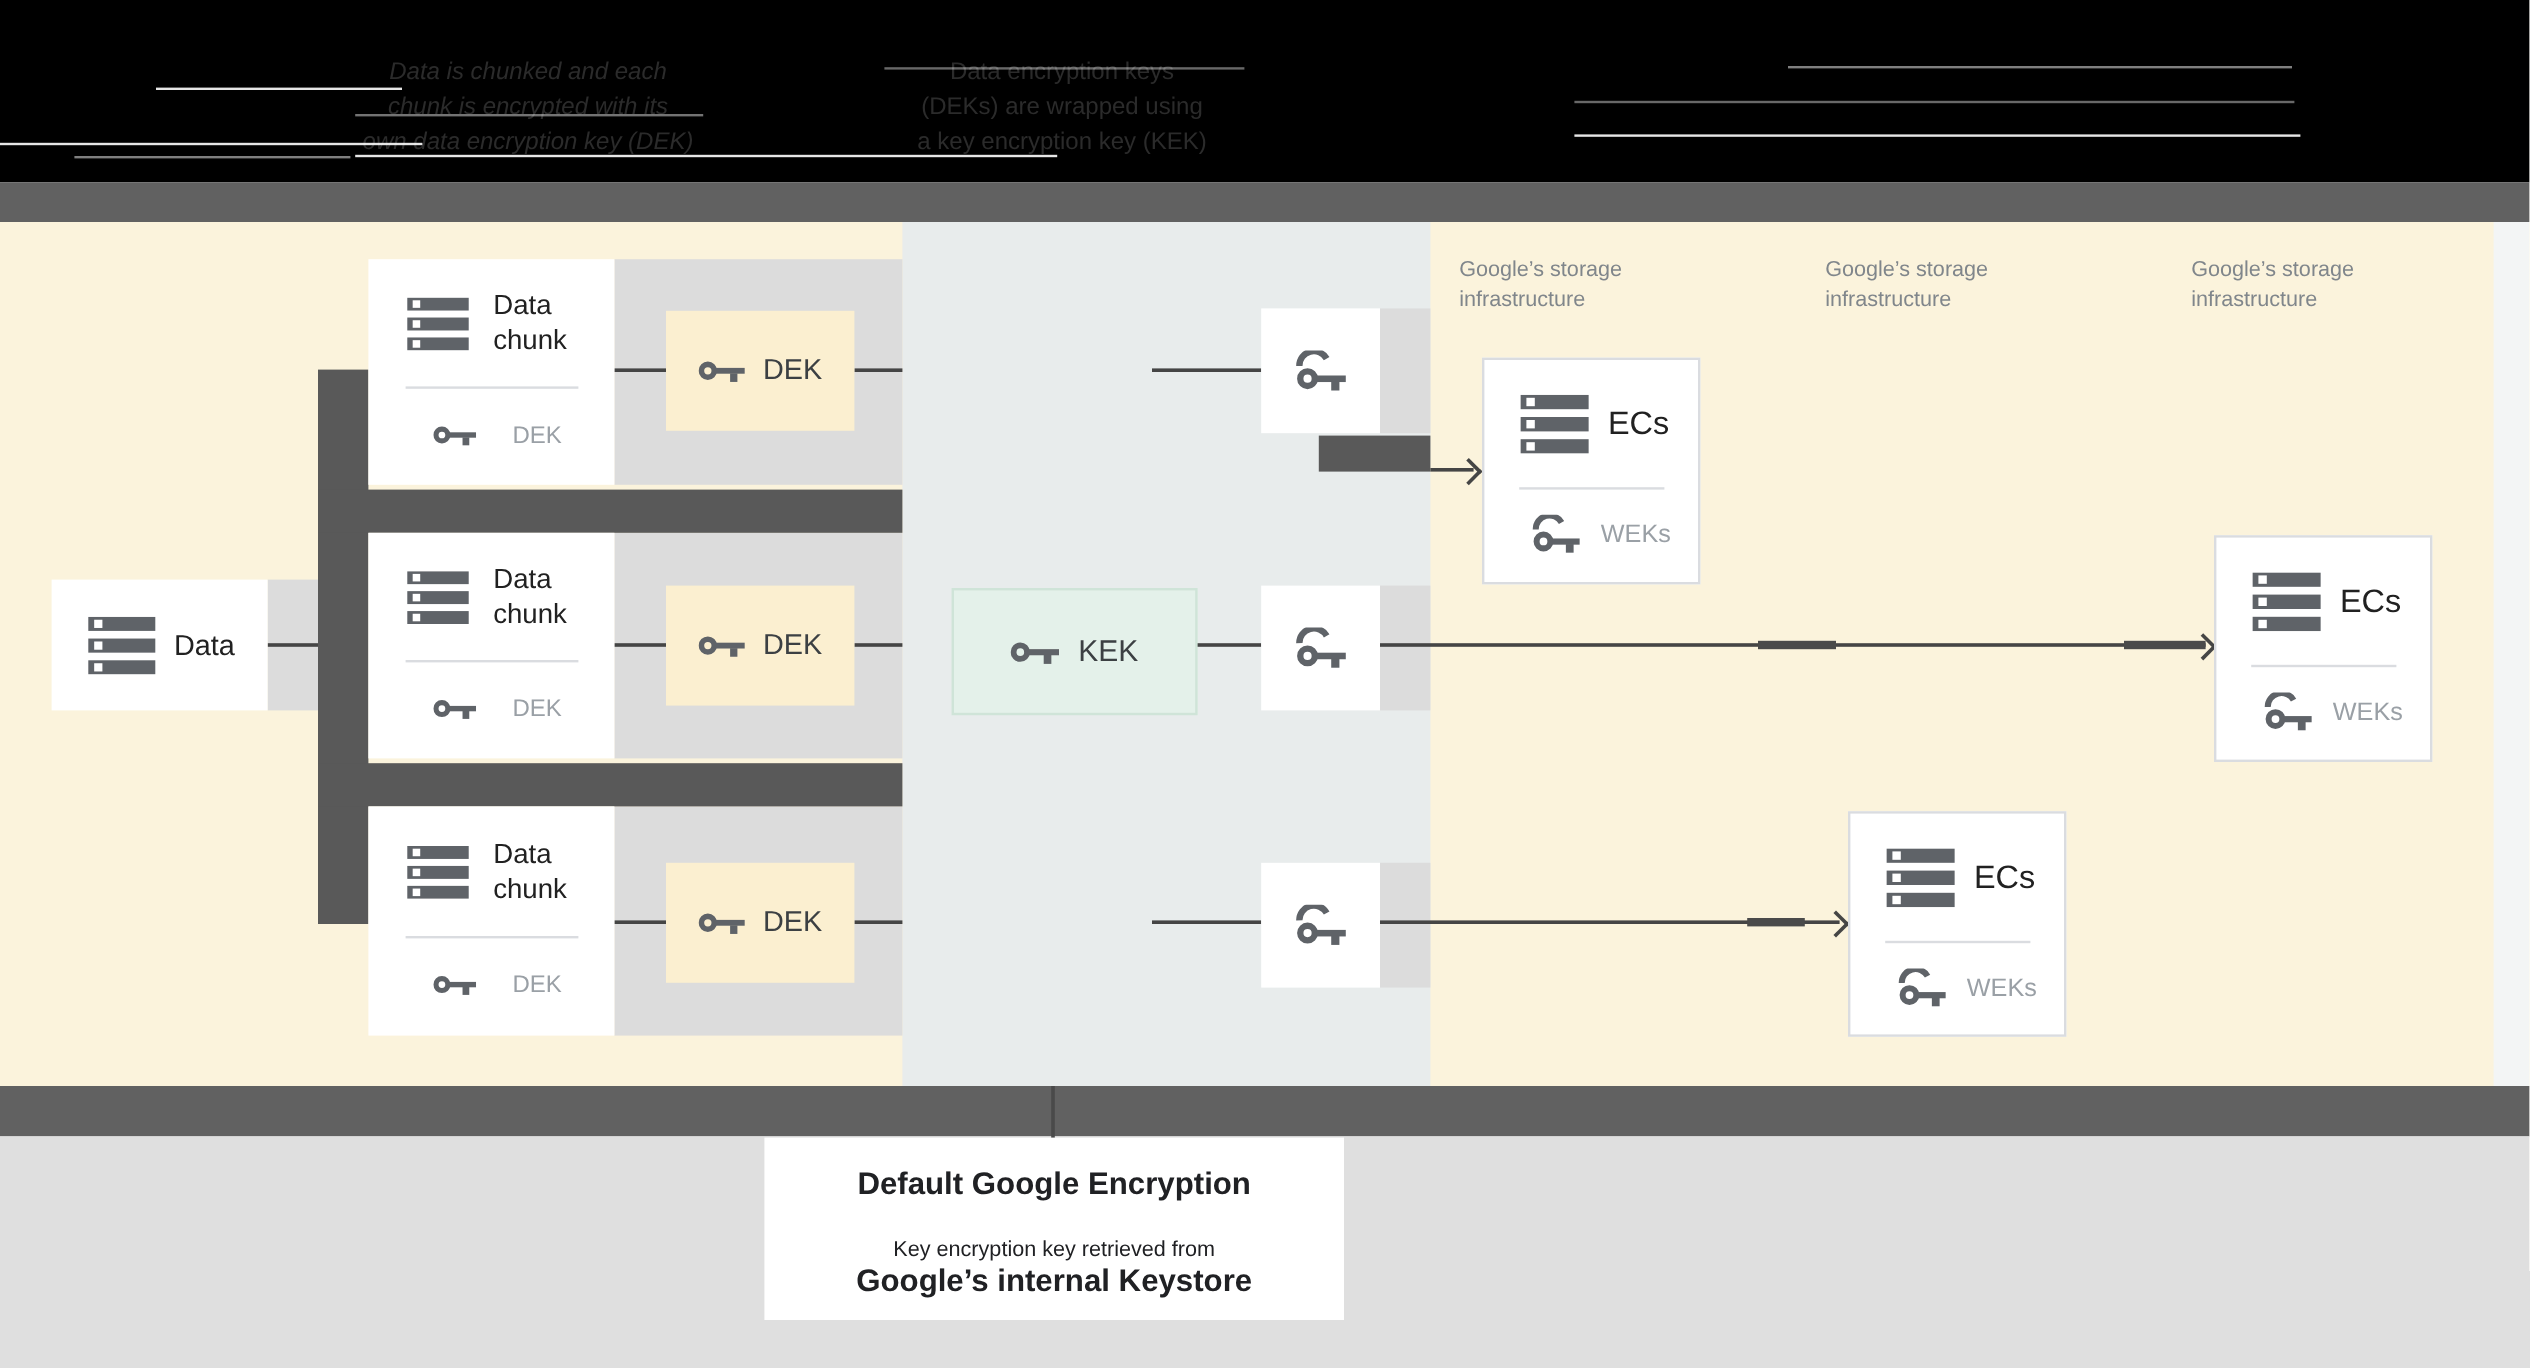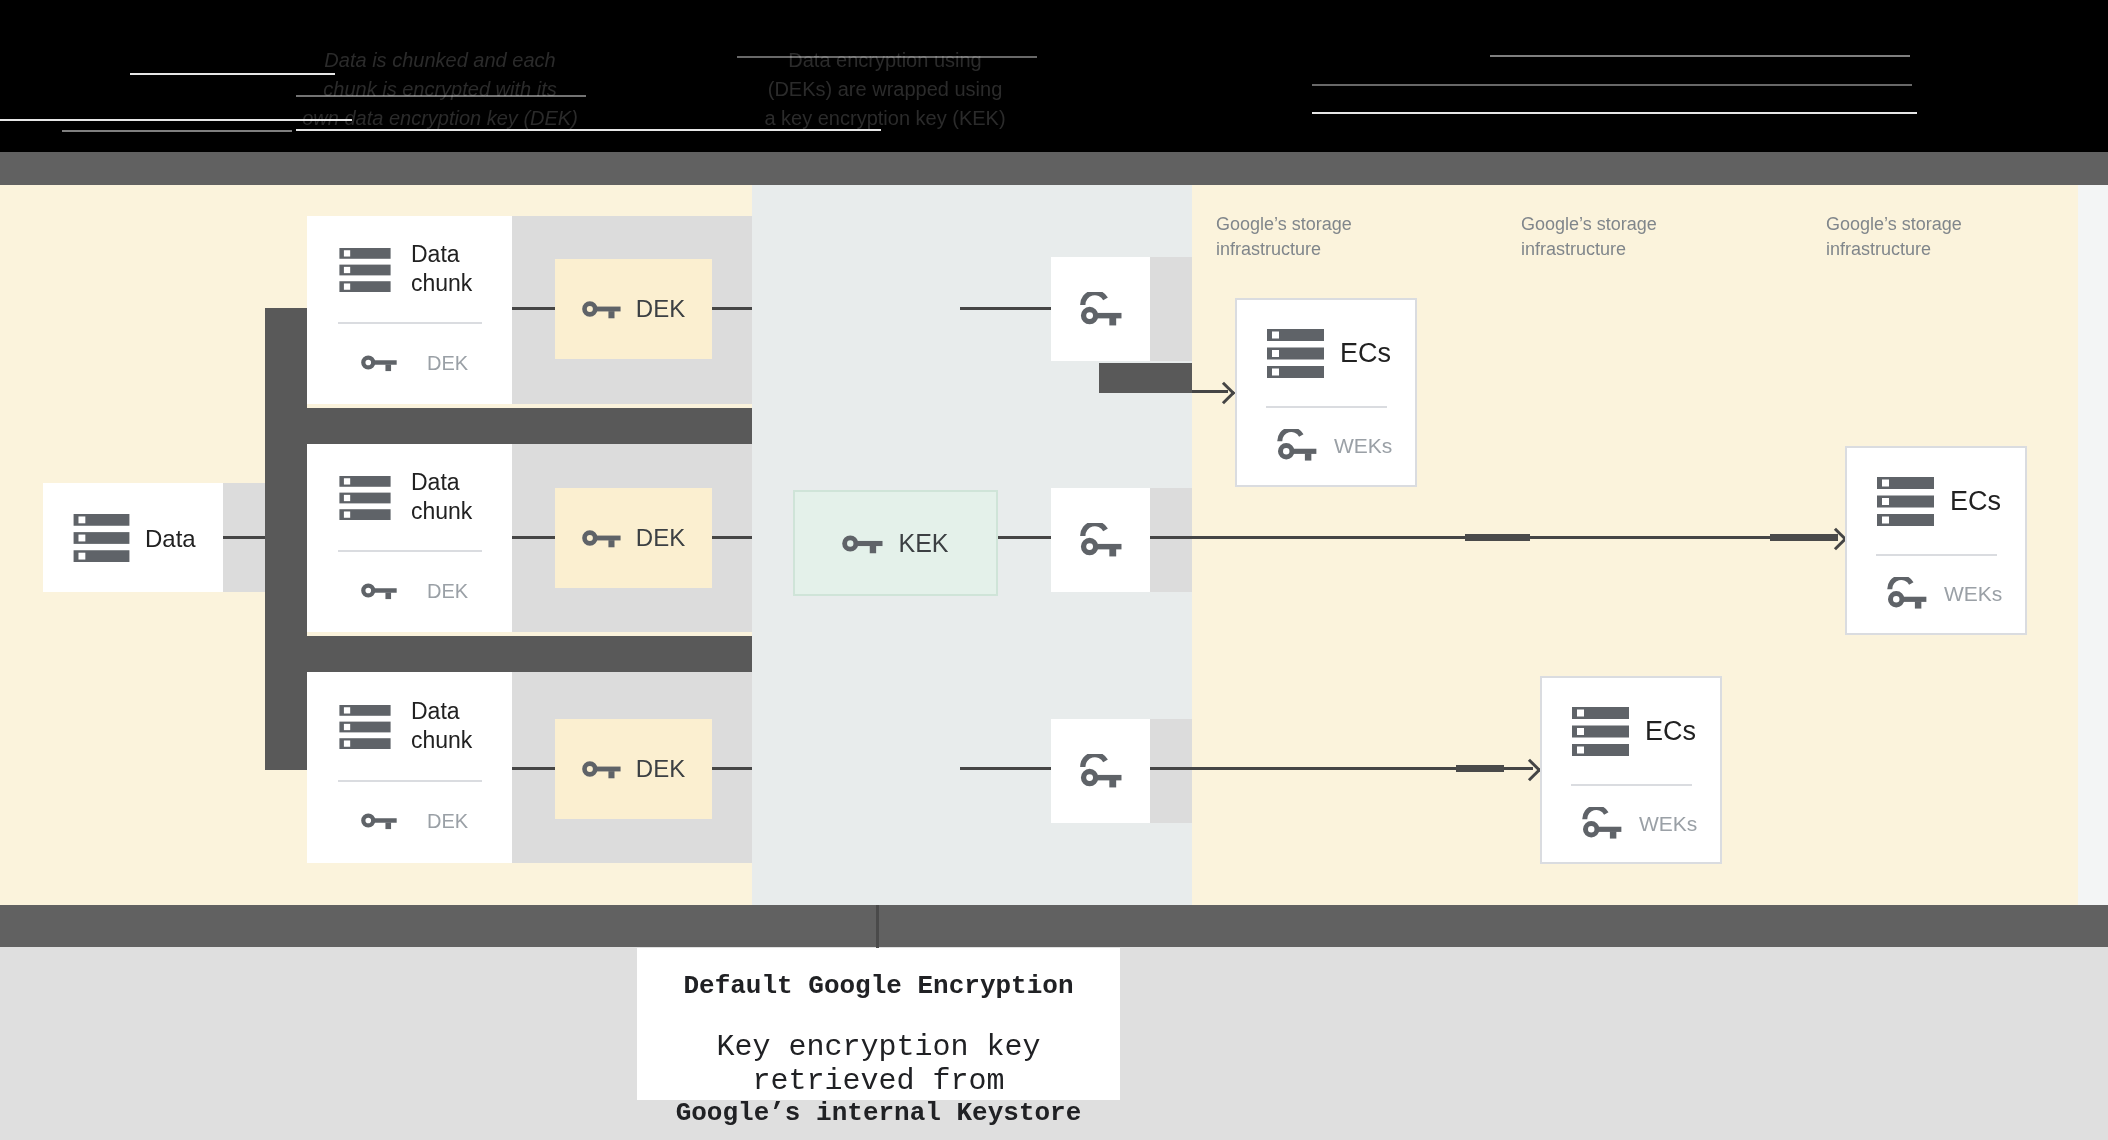--- a/index.html
+++ b/index.html
@@ -30,23 +30,23 @@
   .hline{background:#454545;height:3px;}
   .vtick{background:#4A4A4A;}
   .thick-seg{background:#4A4A4A;height:7px;}
   .arrowhead{width:13px;height:13px;border-top:3px solid #454545;border-right:3px solid #454545;transform:rotate(45deg);}
   .card-title{color:#212121;font-size:23px;line-height:29px;}
   .ecs-title{color:#212121;font-size:27px;}
   .key-big{color:#3C4043;font-size:24px;}
   .key-muted{color:#9AA0A6;font-size:21px;}
   .divider{background:#DADCE0;height:2px;}
   .storage-label{color:#80868B;font-size:18px;line-height:25px;}
-  .caption-box{background:#fff;text-align:center;color:#202124;font-family:Liberation Mono, monospace;}
+  .caption-box{background:#fff;text-align:center;color:#202124;}
   .caption-title{font-size:26px;font-weight:bold;}
-  .caption-line{font-size:30px;}
+  .caption-line{font-size:18px;}
   .caption-bold{font-size:26px;font-weight:bold;}
   svg{display:block;}
 </style>
 </head>
 <body>
 
 <div class="stage">
 
   <div class="abs hdr"></div>
   <div class="abs band-top"></div>
@@ -55,21 +55,21 @@
   <div class="abs right-strip"></div>
   <div class="abs band-bottom"></div>
   <div class="abs footer-bg"></div>
 
   <div class="abs step" style="left:280px;top:46px;width:320px;font-style:italic;">
     <div>Data is chunked and each</div>
     <div>chunk is encrypted with its</div>
     <div>own data encryption key (DEK)</div>
   </div>
   <div class="abs step" style="left:720px;top:46px;width:330px;">
-    <div>Data encryption using</div>
+    <div>Data encryption keys</div>
     <div>(DEKs) are wrapped using</div>
     <div>a key encryption key (KEK)</div>
   </div>
 
   <div class="abs streak" style="left:130px;top:73px;width:205px;"></div>
   <div class="abs streak" style="left:0;top:119px;width:352px;"></div>
   <div class="abs streak" style="left:62px;top:130px;width:230px;opacity:.55;"></div>
   <div class="abs streak" style="left:296px;top:95px;width:290px;opacity:.5;"></div>
   <div class="abs streak" style="left:296px;top:129px;width:585px;"></div>
   <div class="abs streak" style="left:737px;top:56px;width:300px;opacity:.45;"></div>

